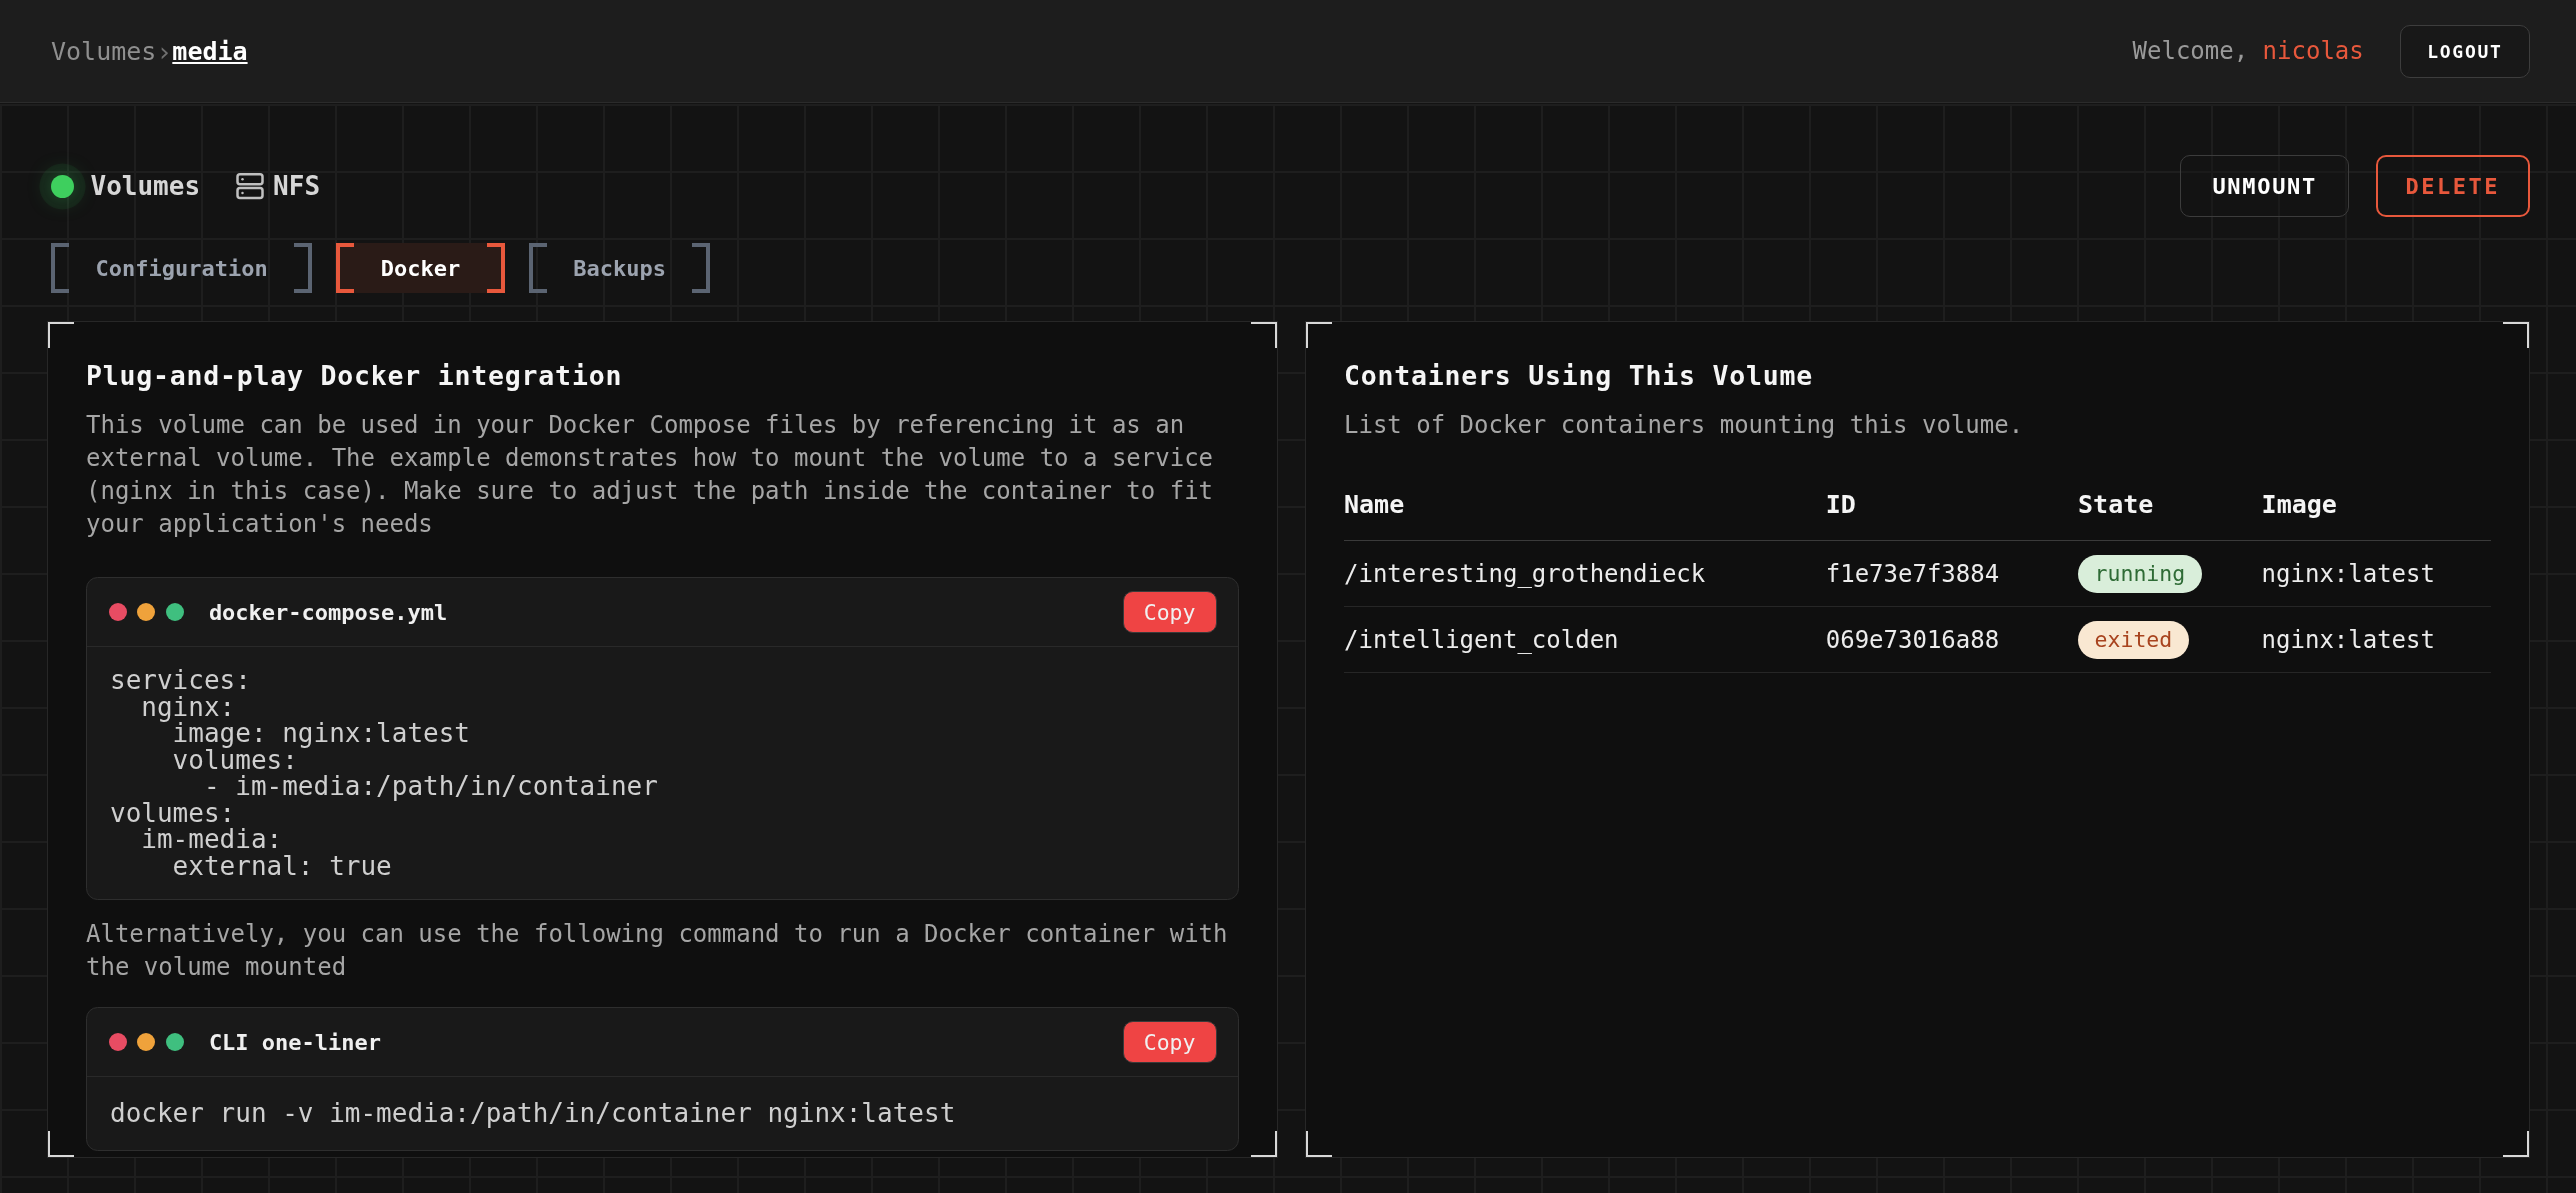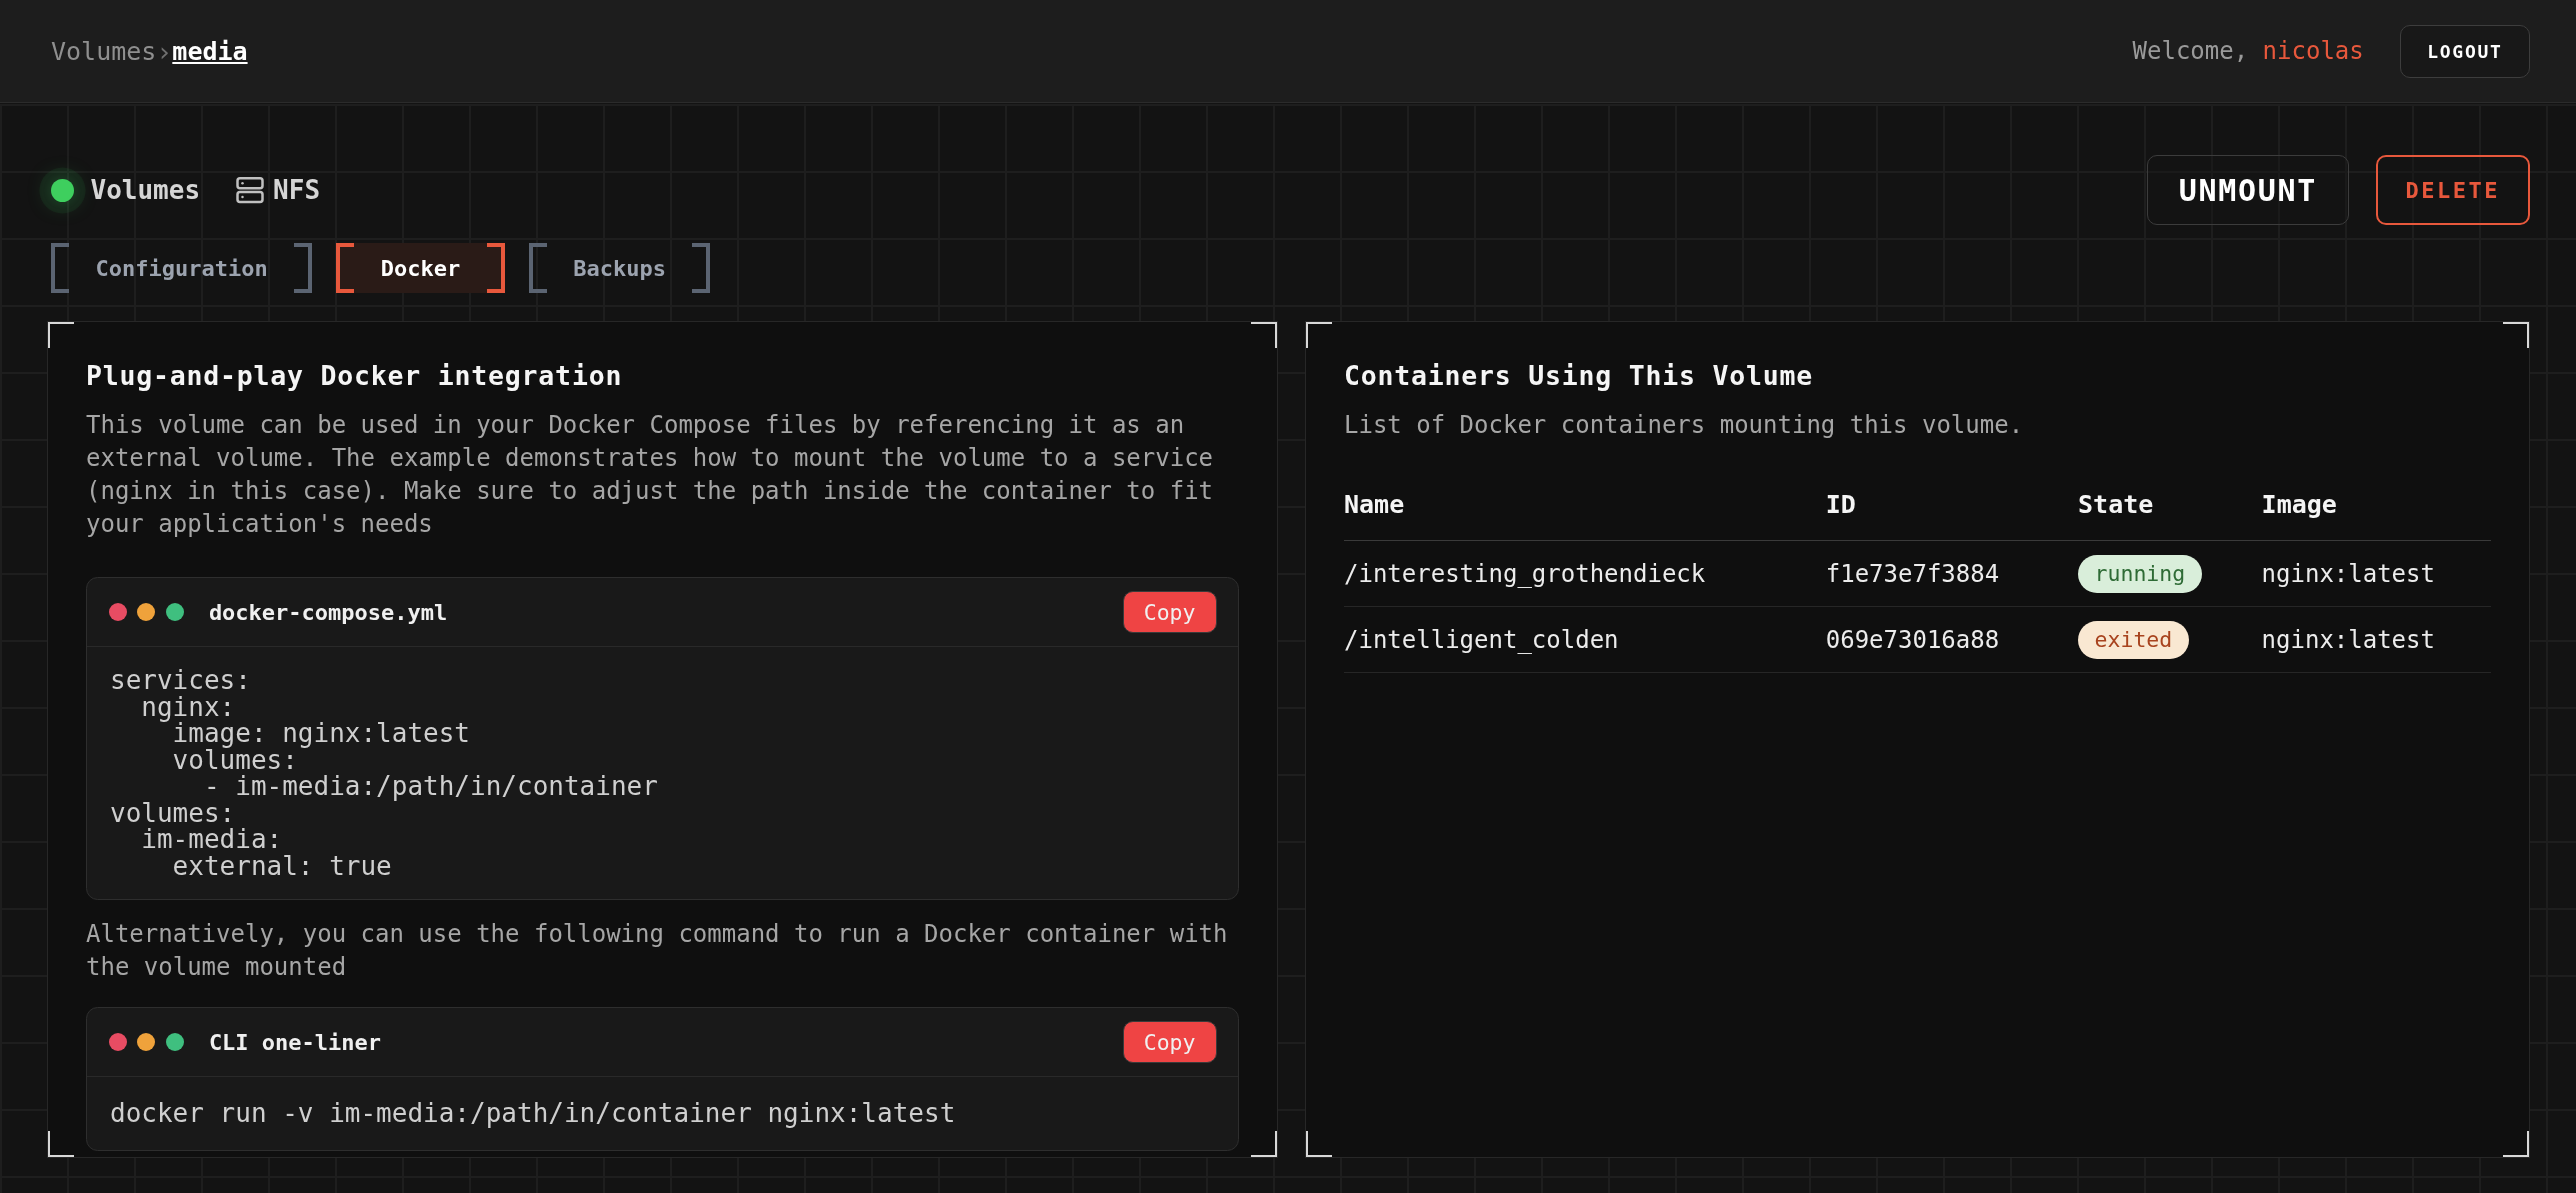--- a/index.html
+++ b/index.html
@@ -51,21 +51,21 @@
     box-shadow:0 0 0 11.6px rgba(62,207,94,0.07), 0 0 23px rgba(62,207,94,0.4);
     margin-right:16.5px;
   }
   .status-label { color:#d6d6d6; font-size:26px; font-weight:bold; }
   .driver { display:flex; align-items:flex-start; gap:8px; margin-left:35px; color:#d6d6d6; }
   .driver svg { width:30px; height:30px; stroke:#c0c0c0; }
   .driver-label { font-size:26px; font-weight:bold; }
   .action-buttons { margin-left:auto; display:flex; gap:26.5px; }
   .btn-unmount {
     background:rgba(20,20,20,0.3); color:#ffffff; font-family:inherit;
-    font-size:30px; font-weight:bold; letter-spacing:1.7px;
+    font-size:22px; font-weight:bold; letter-spacing:1.7px;
     border:1.7px solid #3c3c3c; border-radius:10px; padding:16.5px 31px; cursor:pointer;
   }
   .btn-delete {
     background:rgba(20,20,20,0.3); color:#e8583c; font-family:inherit;
     font-size:22px; font-weight:bold; letter-spacing:2.5px;
     border:2.5px solid #e8583c; border-radius:10px; padding:16.5px 28px; cursor:pointer;
   }
 
   
   .tabs { position:absolute; top:139px; left:51px; display:flex; gap:24px; }

